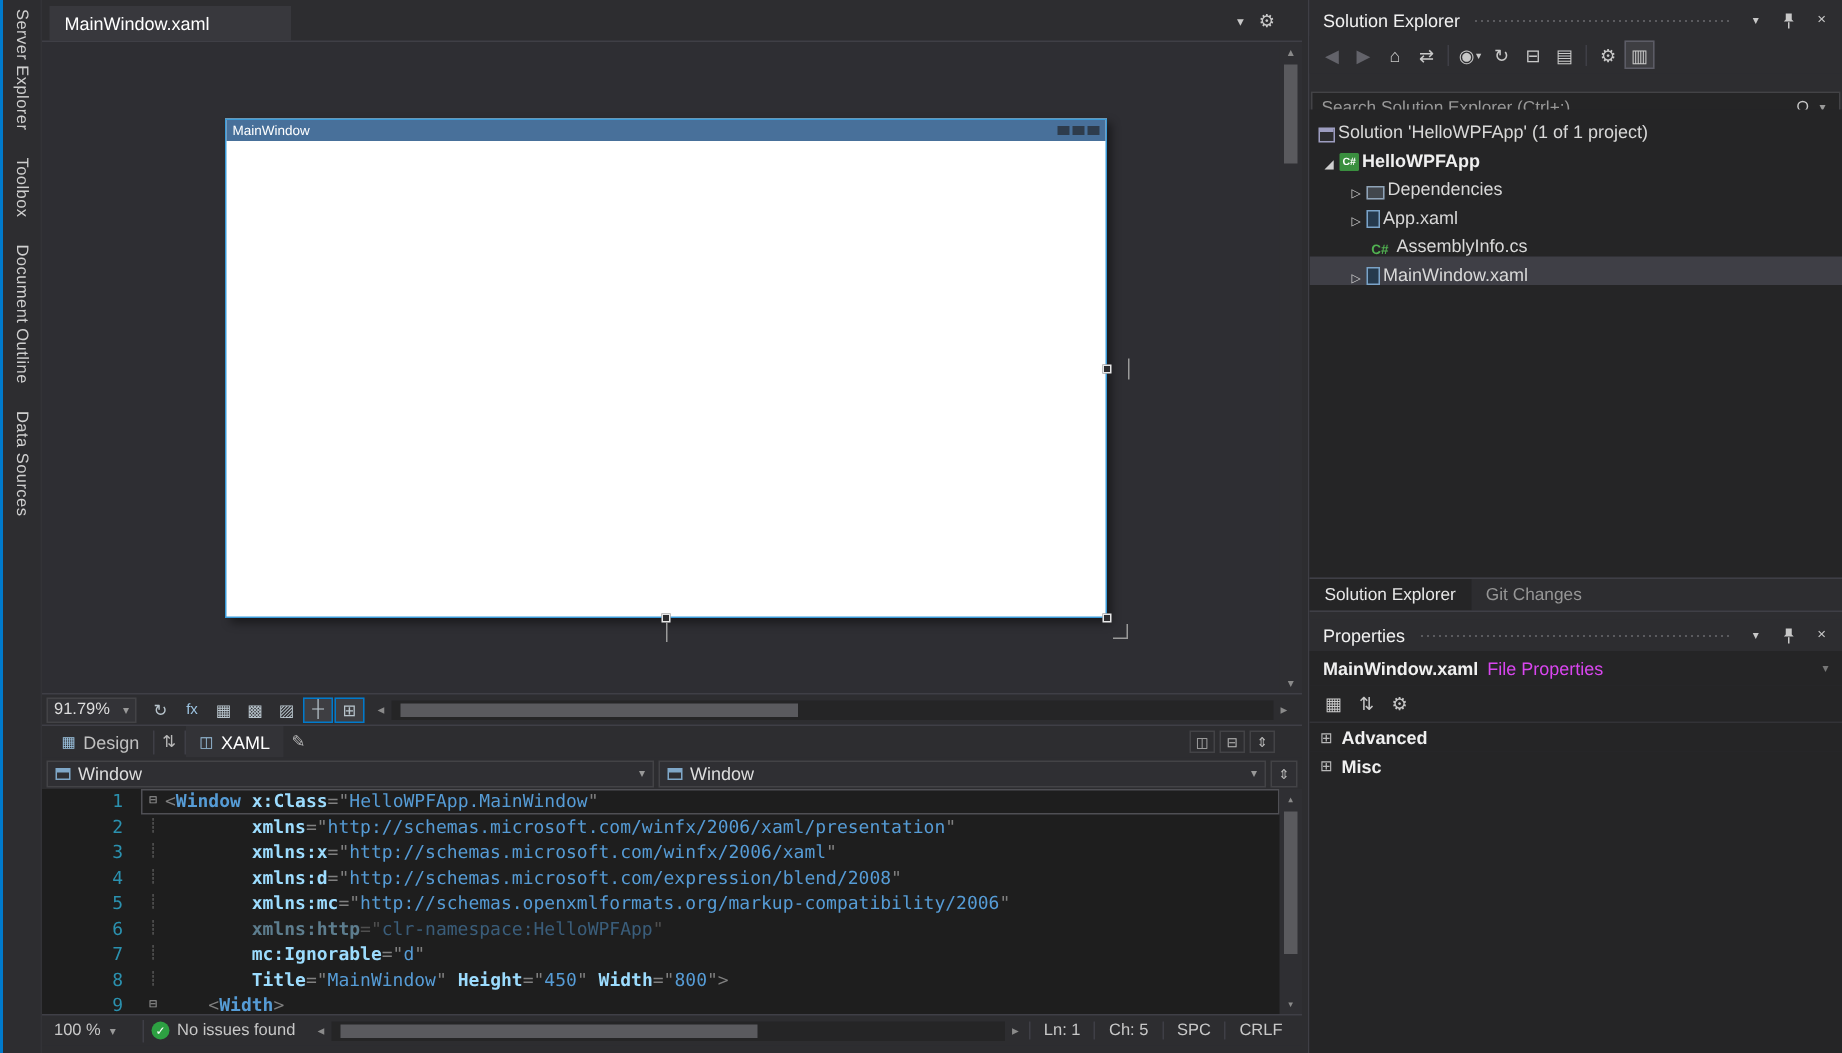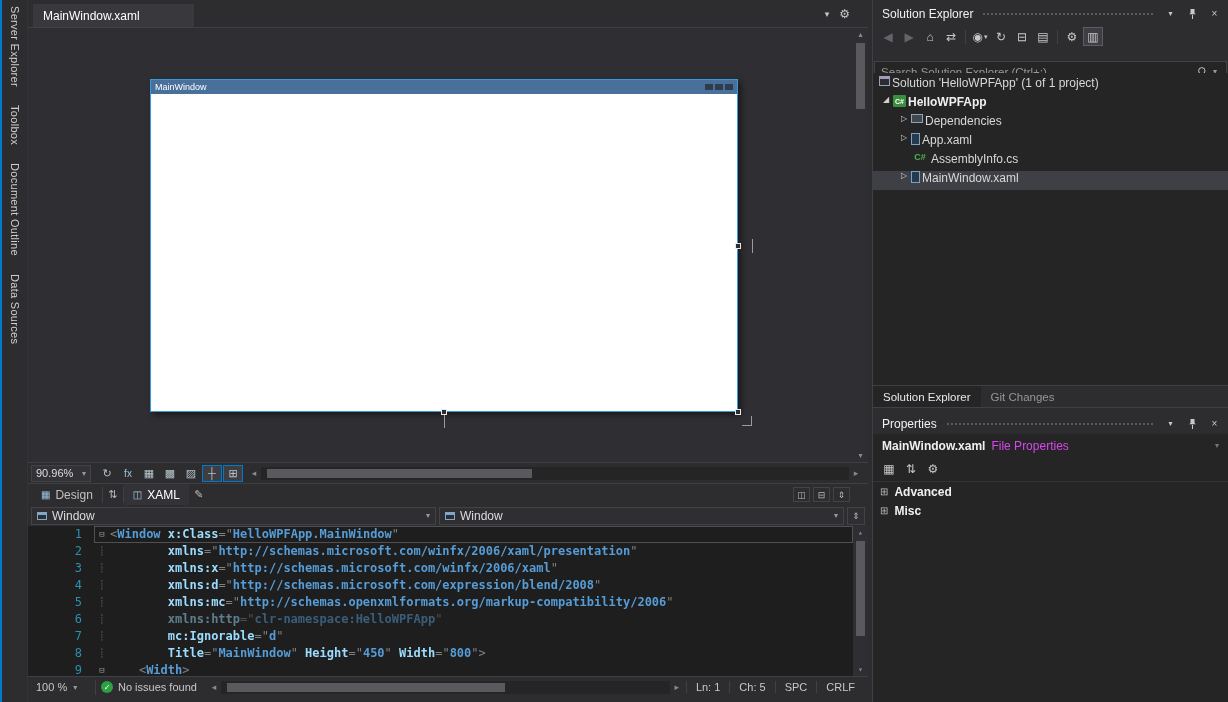--- a/index.html
+++ b/index.html
@@ -87,21 +87,21 @@
   .code-line{display:flex;height:17px;line-height:17px;white-space:pre}
   .ln{width:66px;text-align:right;padding-right:12px;color:#2b91af;flex:none}
   .line-body{flex:1;display:flex}
   .line-body.current{outline:1px solid #4f4f54;outline-offset:-1px}
   .fold{width:16px;flex:none;text-align:center;color:#6a6a6a;font-size:9px}
   .fold.foldbox{color:#9a9a9a}
   .code-text{flex:1}
   .tok-d{color:#808080}
   .tok-t{color:#569cd6;font-weight:bold}
   .tok-a{color:#9cdcfe;font-weight:bold}
-  .tok-v{color:#569cd6;font-weight:bold}
+  .tok-v{color:#569cd6;font-weight:normal}
   .tok-p{color:#d4d4d4}
   .code-line.dim .code-text span{opacity:.5}
 
   
   .status{height:21px;display:flex;align-items:center;background:#2d2d30;border-top:1px solid #3f3f46;
           font-size:11px;color:#c8c8c8;padding:0 4px}
   .status-zoom{display:flex;align-items:center;gap:6px;width:58px;padding-left:4px}
   .status-zoom .chev{font-size:8px;color:#999}
   .status-sep{width:1px;height:15px;background:#3f3f46;margin:0 5px}
   .check-circle{width:12px;height:12px;border-radius:50%;background:#2da042;color:#fff;font-size:8px;
@@ -131,21 +131,21 @@
 
   .search-row{height:22px;padding:12px 1px;display:flex}
   .search-box{flex:1;display:flex;align-items:center;background:#252526;border:1px solid #434346;height:21px}
   .search-input{flex:1;background:transparent;border:none;outline:none;color:#ccc;font-size:11.5px;padding:0 6px;
                 font-family:"Liberation Sans",sans-serif}
   .search-input::placeholder{color:#999}
   .search-btn{width:20px;display:flex;align-items:center;justify-content:center}
   .search-caret{width:13px;font-size:8px;color:#999}
 
   .se-body{height:312px;background:#252526;padding-top:3px;overflow:hidden}
-  .tree-row{display:flex;align-items:flex-start;height:19px;color:#d8d8d8;font-size:12px;cursor:default;white-space:nowrap}
+  .tree-row{display:flex;align-items:flex-end;height:19px;color:#d8d8d8;font-size:12px;cursor:default;white-space:nowrap}
   .tree-row.selected{background:#3f3f46}
   .exp{width:14px;flex:none;text-align:center;font-size:8px;color:#cfcfcf}
   .t-icon{width:18px;flex:none;display:flex;align-items:center;justify-content:center}
   .t-label{padding-left:2px}
   .t-label.bold{font-weight:bold;color:#f0f0f0}
   .icon-solution{width:11px;height:10px;border:1px solid #9d9dc0;background:#2d2d30;box-shadow:inset 0 2px 0 #9d9dc0}
   .icon-csproj{width:13px;height:12px;background:#3a8f3f;color:#fff;font-size:7px;font-weight:bold;
                display:flex;align-items:center;justify-content:center;border-radius:1px}
   .icon-dep{width:12px;height:9px;border:1px solid #8fa4b8;background:#42474d}
   .icon-xaml{width:9px;height:12px;border:1px solid #7ba3c8;background:#263a4d}
@@ -212,21 +212,21 @@
         <span class="arrow">▴</span>
         <div class="track">
           <div class="thumb" style="top:2px;height:66px"></div>
         </div>
         <span class="arrow">▾</span>
       </div>
     </div>
 
     <div class="d-toolbar">
       <div class="zoom-box">
-        <span>90.96%</span>
+        <span>91.79%</span>
         <span class="chev">▾</span>
       </div>
       <div class="dtb-buttons">
           <div class="dtb-btn">↻</div>
           <div class="dtb-btn fx">fx</div>
           <div class="dtb-btn">▦</div>
           <div class="dtb-btn">▩</div>
           <div class="dtb-btn">▨</div>
           <div class="dtb-btn active">┼</div>
           <div class="dtb-btn active">⊞</div>

